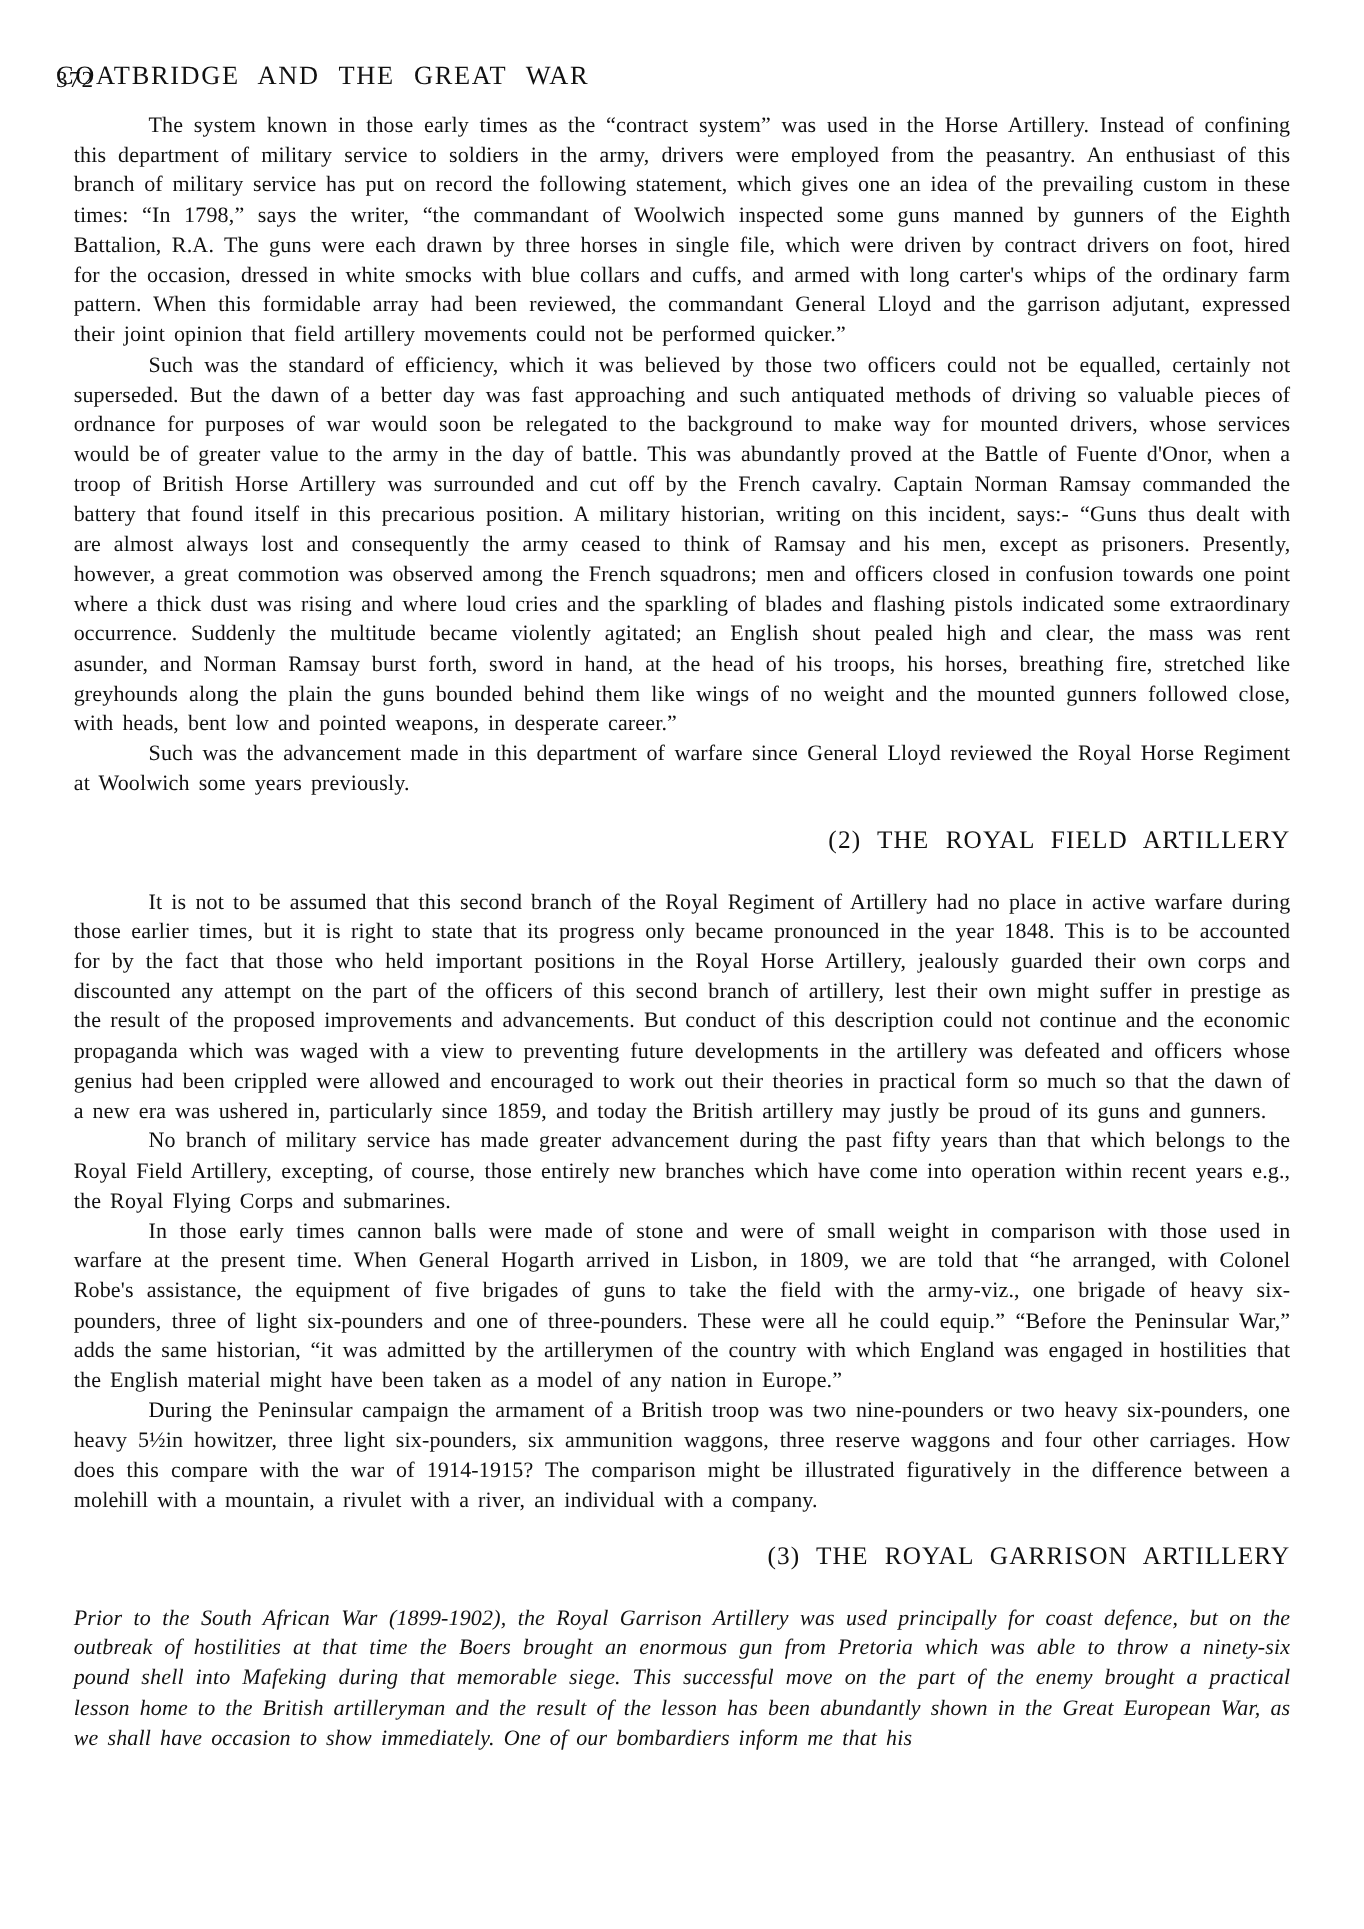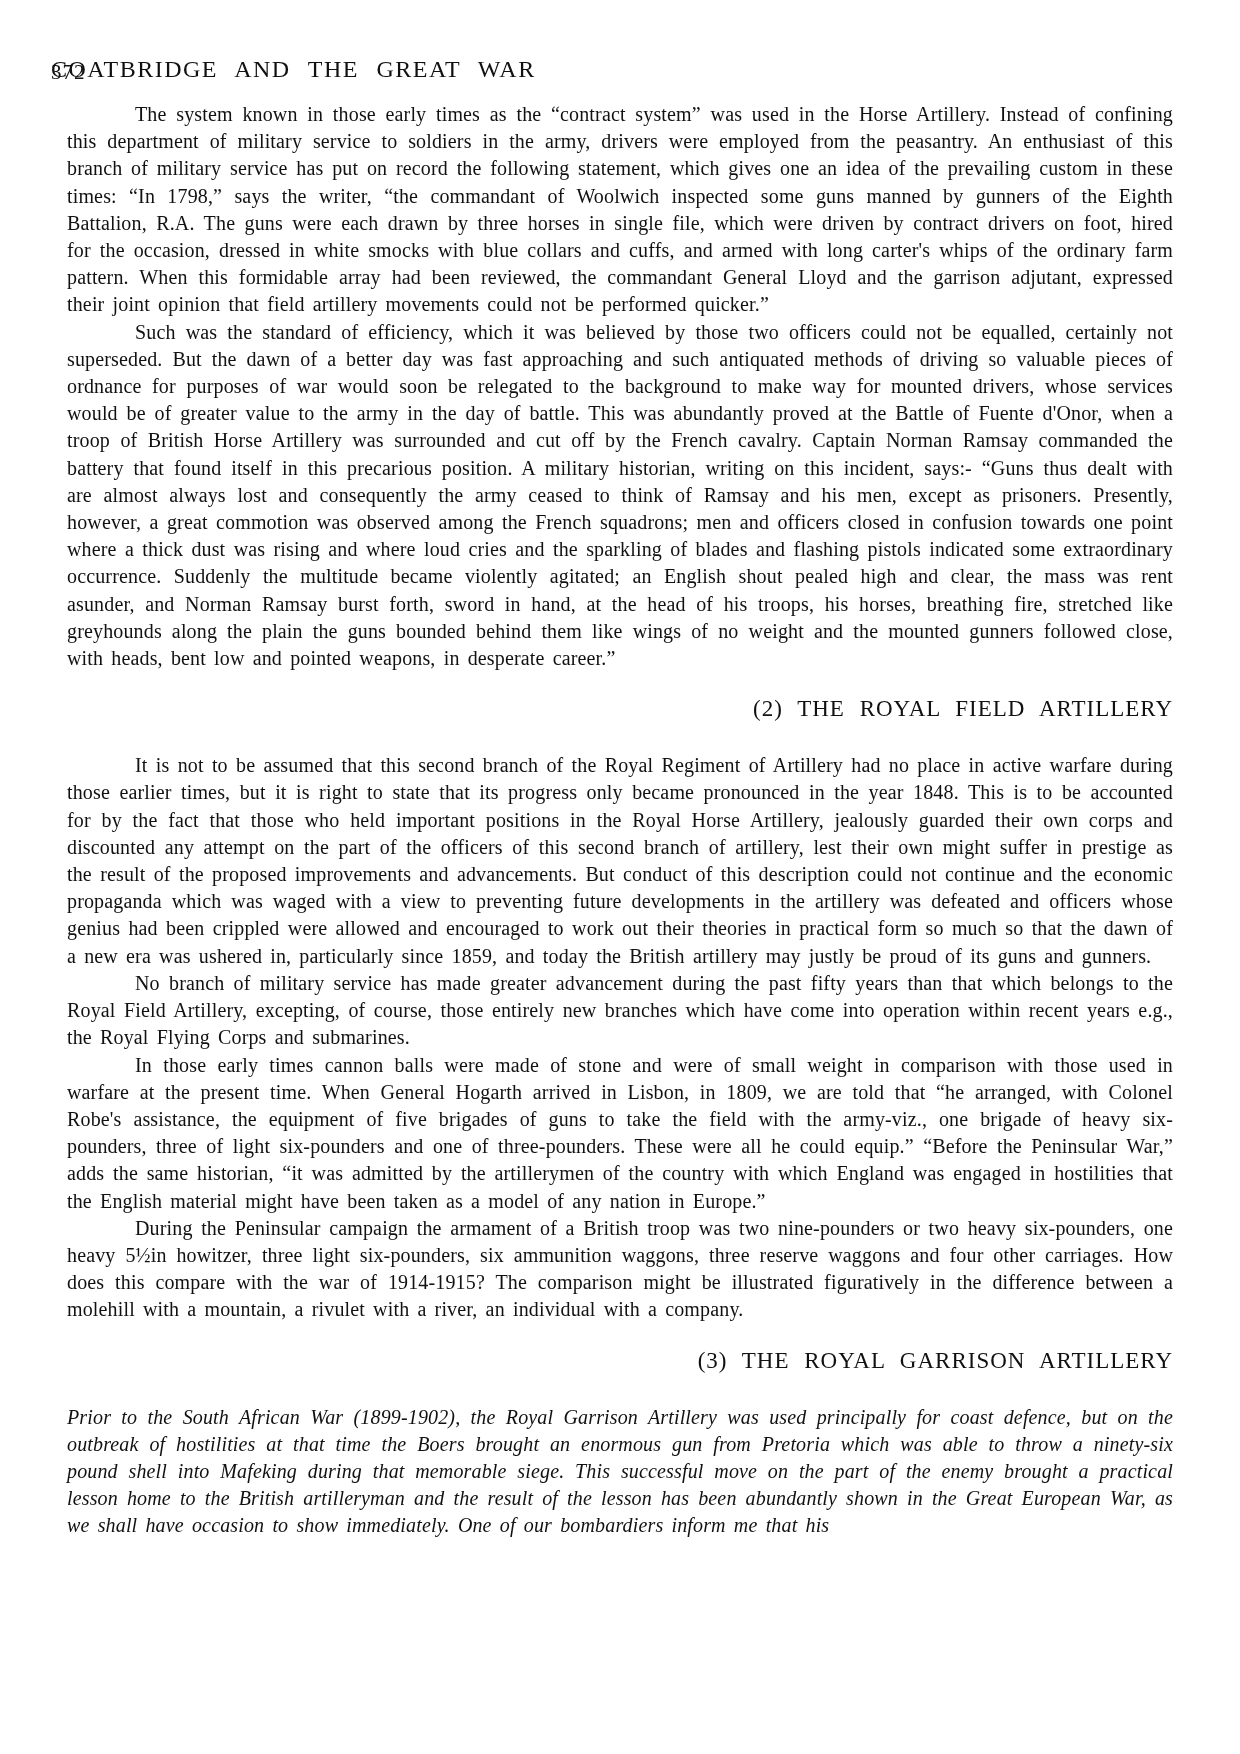--- a/index.html
+++ b/index.html
@@ -83,20 +83,21 @@
     <span class="page-number">372</span>
     <div class="running-title">COATBRIDGE AND THE GREAT WAR</div>
   </header>
 
   <main class="page-body">
 
     <p class="para">The system known in those early times as the “contract system” was used in the Horse Artillery. Instead of confining this department of military service to soldiers in the army, drivers were employed from the peasantry. An enthusiast of this branch of military service has put on record the following statement, which gives one an idea of the prevailing custom in these times: “In 1798,” says the writer, “the commandant of Woolwich inspected some guns manned by gunners of the Eighth Battalion, R.A. The guns were each drawn by three horses in single file, which were driven by contract drivers on foot, hired for the occasion, dressed in white smocks with blue collars and cuffs, and armed with long carter's whips of the ordinary farm pattern. When this formidable array had been reviewed, the commandant General Lloyd and the garrison adjutant, expressed their joint opinion that field artillery movements could not be performed quicker.”</p>
 
     <p class="para">Such was the standard of efficiency, which it was believed by those two officers could not be equalled, certainly not superseded. But the dawn of a better day was fast approaching and such antiquated methods of driving so valuable pieces of ordnance for purposes of war would soon be relegated to the background to make way for mounted drivers, whose services would be of greater value to the army in the day of battle. This was abundantly proved at the Battle of Fuente d'Onor, when a troop of British Horse Artillery was surrounded and cut off by the French cavalry. Captain Norman Ramsay commanded the battery that found itself in this precarious position. A military historian, writing on this incident, says:- “Guns thus dealt with are almost always lost and consequently the army ceased to think of Ramsay and his men, except as prisoners. Presently, however, a great commotion was observed among the French squadrons; men and officers closed in confusion towards one point where a thick dust was rising and where loud cries and the sparkling of blades and flashing pistols indicated some extraordinary occurrence. Suddenly the multitude became violently agitated; an English shout pealed high and clear, the mass was rent asunder, and Norman Ramsay burst forth, sword in hand, at the head of his troops, his horses, breathing fire, stretched like greyhounds along the plain the guns bounded behind them like wings of no weight and the mounted gunners followed close, with heads, bent low and pointed weapons, in desperate career.”</p>
 
+    <p class="para">Such was the advancement made in this department of warfare since General Lloyd reviewed the Royal Horse Regiment at Woolwich some years previously.</p>
 
     <h2 class="section-heading">(2)  THE  ROYAL  FIELD  ARTILLERY</h2>
 
     <p class="para">It is not to be assumed that this second branch of the Royal Regiment of Artillery had no place in active warfare during those earlier times, but it is right to state that its progress only became pronounced in the year 1848. This is to be accounted for by the fact that those who held important positions in the Royal Horse Artillery, jealously guarded their own corps and discounted any attempt on the part of the officers of this second branch of artillery, lest their own might suffer in prestige as the result of the proposed improvements and advancements. But conduct of this description could not continue and the economic propaganda which was waged with a view to preventing future developments in the artillery was defeated and officers whose genius had been crippled were allowed and encouraged to work out their theories in practical form so much so that the dawn of a new era was ushered in, particularly since 1859, and today the British artillery may justly be proud of its guns and gunners.</p>
 
     <p class="para">No branch of military service has made greater advancement during the past fifty years than that which belongs to the Royal Field Artillery, excepting, of course, those entirely new branches which have come into operation within recent years e.g., the Royal Flying Corps and submarines.</p>
 
     <p class="para">In those early times cannon balls were made of stone and were of small weight in comparison with those used in warfare at the present time. When General Hogarth arrived in Lisbon, in 1809, we are told that “he arranged, with Colonel Robe's assistance, the equipment of five brigades of guns to take the field with the army-viz., one brigade of heavy six-pounders, three of light six-pounders and one of three-pounders. These were all he could equip.” “Before the Peninsular War,” adds the same historian, “it was admitted by the artillerymen of the country with which England was engaged in hostilities that the English material might have been taken as a model of any nation in Europe.”</p>
 
     <p class="para">During the Peninsular campaign the armament of a British troop was two nine-pounders or two heavy six-pounders, one heavy 5½in howitzer, three light six-pounders, six ammunition waggons, three reserve waggons and four other carriages. How does this compare with the war of 1914-1915? The comparison might be illustrated figuratively in the difference between a molehill with a mountain, a rivulet with a river, an individual with a company.</p>

